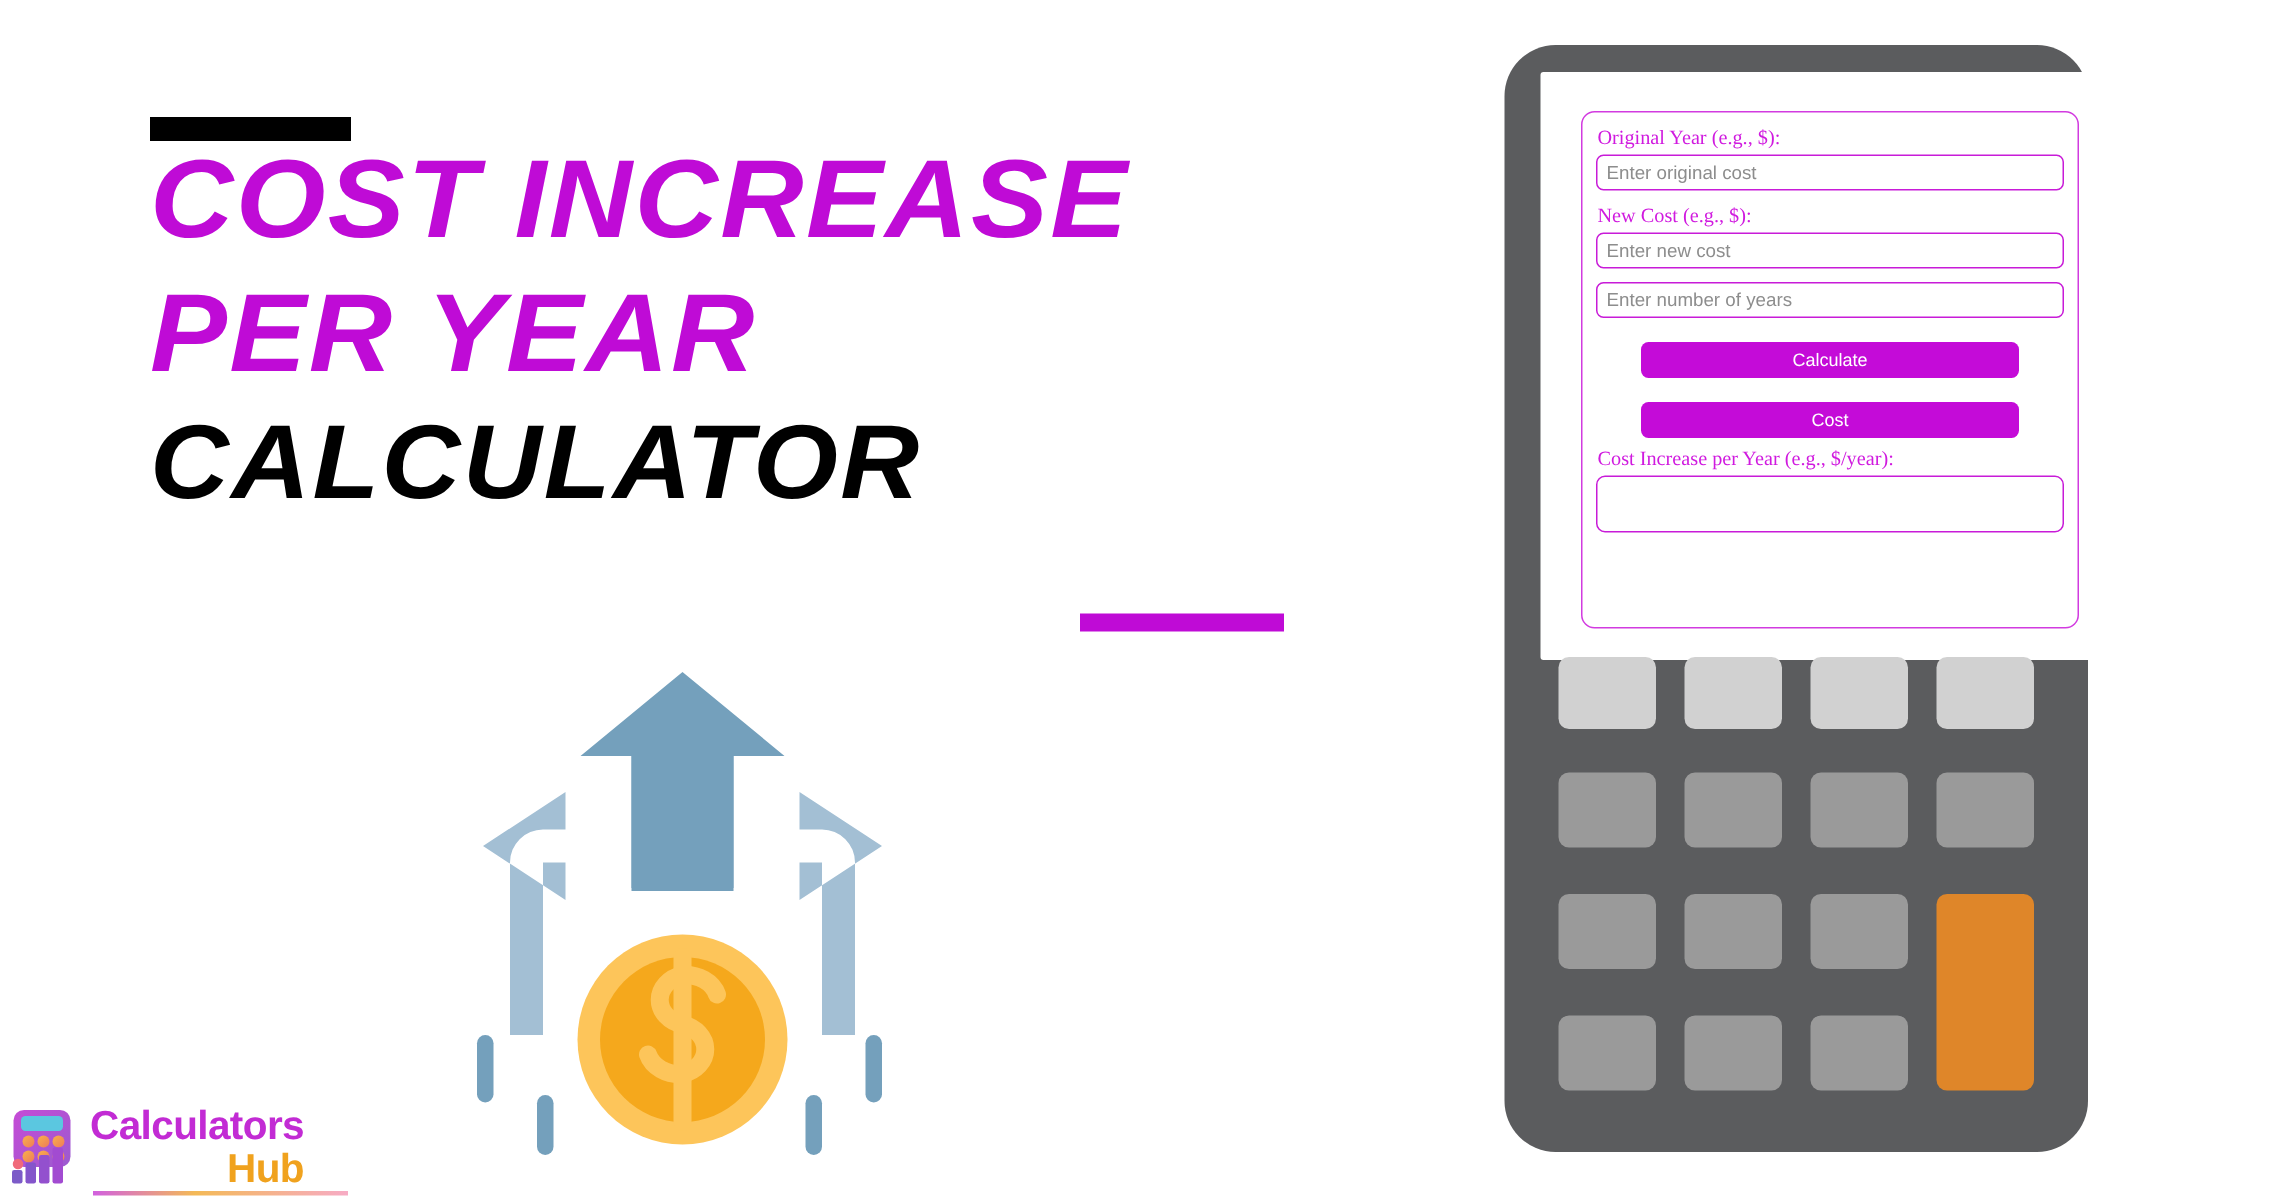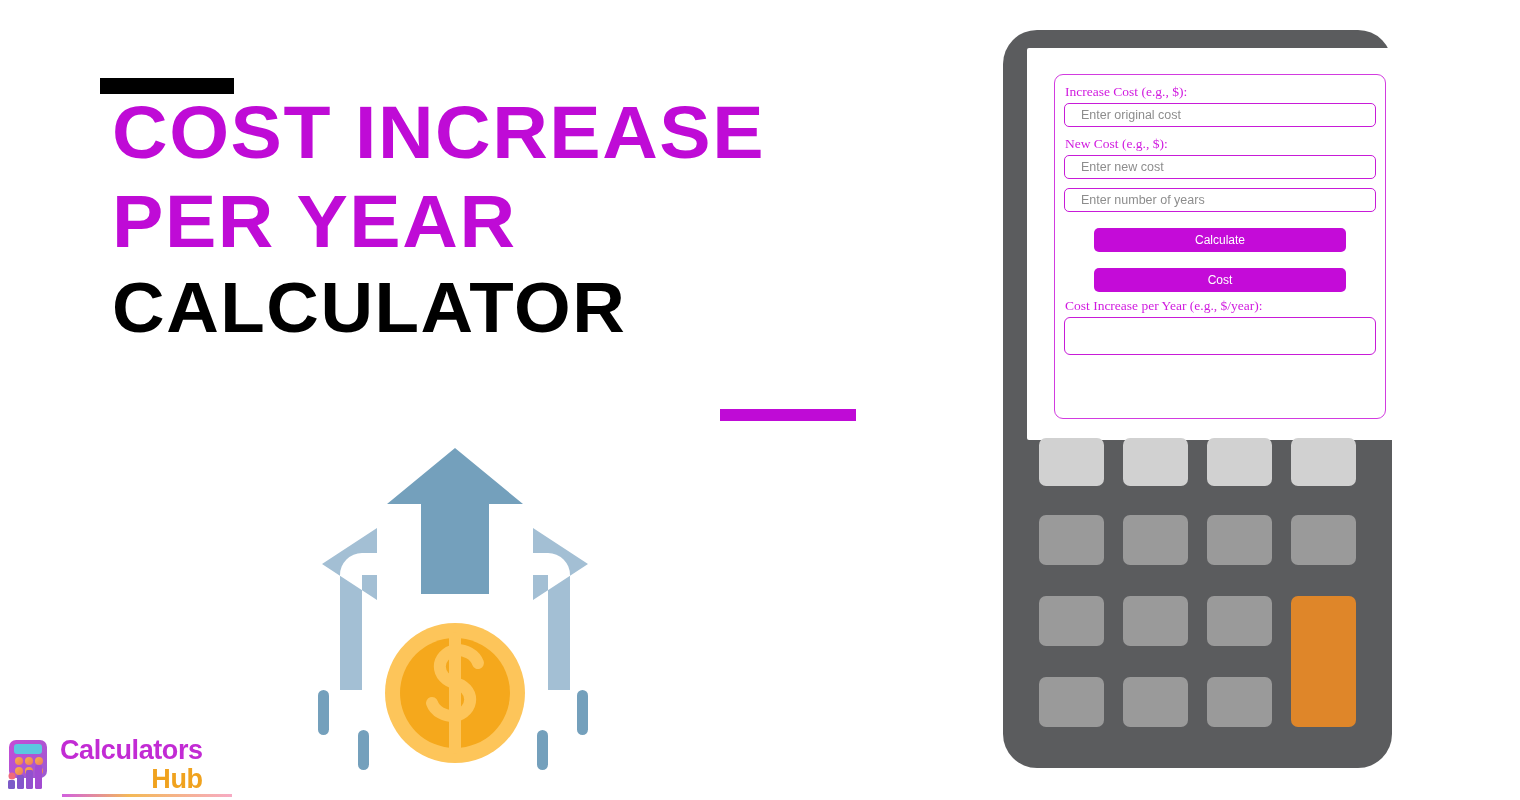--- a/index.html
+++ b/index.html
@@ -25,23 +25,24 @@
   .rule-black {
     position: absolute;
     left: 0px;
     top: 18px;
     width: 134px;
     height: 16px;
     background: #000000;
   }
   .title-lines {
     position: absolute;
-    left: 12px;
+    left: 0px;
     top: 40px;
     width: 800px;
+    font-style: italic;
   }
   .title-line {
     font-family: "Liberation Sans", sans-serif;
     font-weight: bold;
     font-size: 74px;
     line-height: 0.88;
     letter-spacing: 1.5px;
     text-transform: uppercase;
     margin: 0 0 24px 0;
     white-space: nowrap;
@@ -161,21 +162,21 @@
     display: block;
     width: 100%;
     height: 24px;
     box-sizing: border-box;
     border: 1.5px solid #C81BD8;
     border-radius: 5px;
     background: #ffffff;
     font-family: "Liberation Sans", sans-serif;
     font-size: 12.5px;
     color: #222;
-    padding: 0 16px;
+    padding: 0 6px;
     outline: none;
     margin-bottom: 9px;
   }
   .field-input::placeholder { color: #8d8d8d; }
   .calc-btn {
     display: block;
     width: 252px;
     height: 24px;
     margin: 16px auto 8px auto;
     border: none;
@@ -297,21 +298,21 @@
     <div class="logo-word2">Hub</div>
   </div>
   <div class="logo-underline"></div>
 </div>
 
 <div class="calculator">
 
   <div class="calc-screen">
     <div class="calc-form">
 
-      <div class="field-label">Increase Cost (e.g., $):</div>
+      <div class="field-label">Original Year (e.g., $):</div>
       <input class="field-input" type="text" placeholder="Enter original cost" style="">
 
       <div class="field-label">New Cost (e.g., $):</div>
       <input class="field-input" type="text" placeholder="Enter new cost" style="">
 
       <input class="field-input" type="text" placeholder="Enter number of years" style="">
 
       <button class="calc-btn">Calculate</button>
       <button class="calc-btn reset">Cost</button>
 

